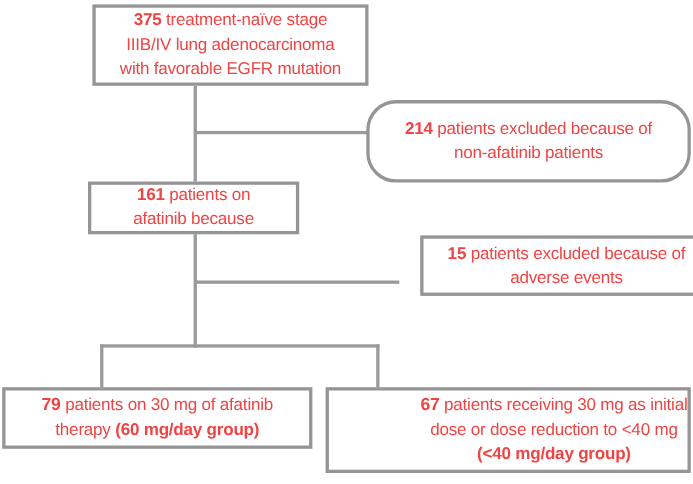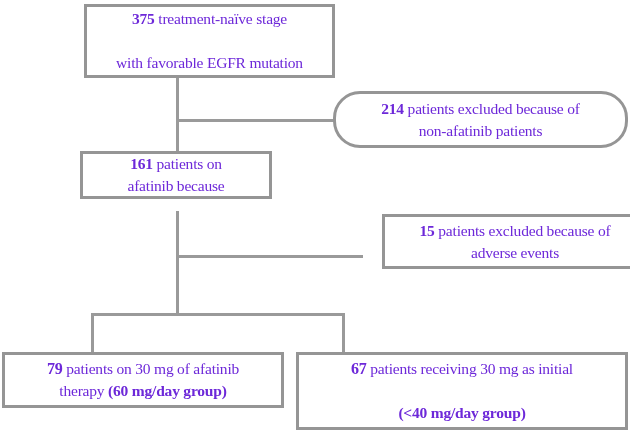--- a/index.html
+++ b/index.html
@@ -1,22 +1,22 @@
 <!DOCTYPE html>
 <html><head>
 <meta charset="utf-8">
 <style>
   html, body { margin: 0; padding: 0; background: #ffffff; }
   .canvas {
     position: relative;
     width: 630px;
     height: 440px;
     background: #ffffff;
-    font-family: Liberation Serif, serif;
-    color: #6d28d9;
+    font-family: Liberation Sans, sans-serif;
+    color: #ef4444;
     overflow: hidden;
   }
   .box {
     position: absolute;
     box-sizing: border-box;
     border: 3px solid #959595;
     background: #ffffff;
     display: flex;
     align-items: center;
     justify-content: center;
@@ -24,25 +24,25 @@
     font-size: 15.5px;
     line-height: 22px;
     letter-spacing: -0.2px;
   }
   .b { font-weight: bold; }
   .num-lg { font-weight: bold; font-size: 16px; line-height: 1; }
   .line { position: absolute; background: #9a9a9a; }
 
   
   .box-total    { left: 84px;  top: 4px;   width: 251px; height: 74px; }
-  .box-excl1    { left: 333px; top: 91px;  width: 295px; height: 57px; border-radius: 27px; }
-  .box-afatinib { left: 80px;  top: 151px; width: 192px; height: 48px; }
+  .box-excl1    { left: 333px; top: 91px;  width: 295px; height: 75px; border-radius: 27px; }
+  .box-afatinib { left: 80px;  top: 165px; width: 192px; height: 48px; }
   .box-excl2    { left: 382px; top: 214px; width: 266px; height: 55px; }
   .box-40       { left: 2px;   top: 352px; width: 282px; height: 56px; }
-  .box-lt40     { left: 296px; top: 352px; width: 332px; height: 78px; }
+  .box-lt40     { left: 296px; top: 352px; width: 332px; height: 78px; justify-content: flex-end; }
 
   
   .v-total-afatinib { left: 176px; top: 76px;  width: 3px;   height: 90px; }
   .h-excl1          { left: 177px; top: 119px; width: 157px; height: 3px;  }
   .v-afatinib-split { left: 176px; top: 211px; width: 3px;   height: 105px; }
   .h-excl2          { left: 177px; top: 255px; width: 186px; height: 3px;  }
   .h-split          { left: 91px;  top: 313px; width: 254px; height: 3px;  }
   .v-drop-40        { left: 91px;  top: 313px; width: 3px;   height: 40px; }
   .v-drop-lt40      { left: 342px; top: 313px; width: 3px;   height: 40px; }
 </style>
@@ -55,21 +55,21 @@
   <div class="line h-excl1"></div>
   <div class="line v-afatinib-split"></div>
   <div class="line h-excl2"></div>
   <div class="line h-split"></div>
   <div class="line v-drop-40"></div>
   <div class="line v-drop-lt40"></div>
 
   <div class="box box-total">
     <div>
       <span class="b">375</span><span> treatment-naïve stage</span><br>
-      <br>
+      <span>IIIB/IV lung adenocarcinoma</span><br>
       <span>with favorable EGFR mutation</span>
     </div>
   </div>
 
   <div class="box box-excl1">
     <div>
       <span class="b">214</span><span> patients excluded because of</span><br>
       <span>non-afatinib patients</span>
     </div>
   </div>
@@ -91,18 +91,18 @@
   <div class="box box-40">
     <div>
       <span class="num-lg">79</span><span> patients on 30 mg of afatinib</span><br>
       <span>therapy </span><span class="b">(60 mg/day group)</span>
     </div>
   </div>
 
   <div class="box box-lt40">
     <div>
       <span class="num-lg">67</span><span> patients receiving 30 mg as initial</span><br>
-      <br>
+      <span>dose or dose reduction to &lt;40 mg</span><br>
       <span class="b">(&lt;40 mg/day group)</span>
     </div>
   </div>
 
 </div>
 
 </body></html>

